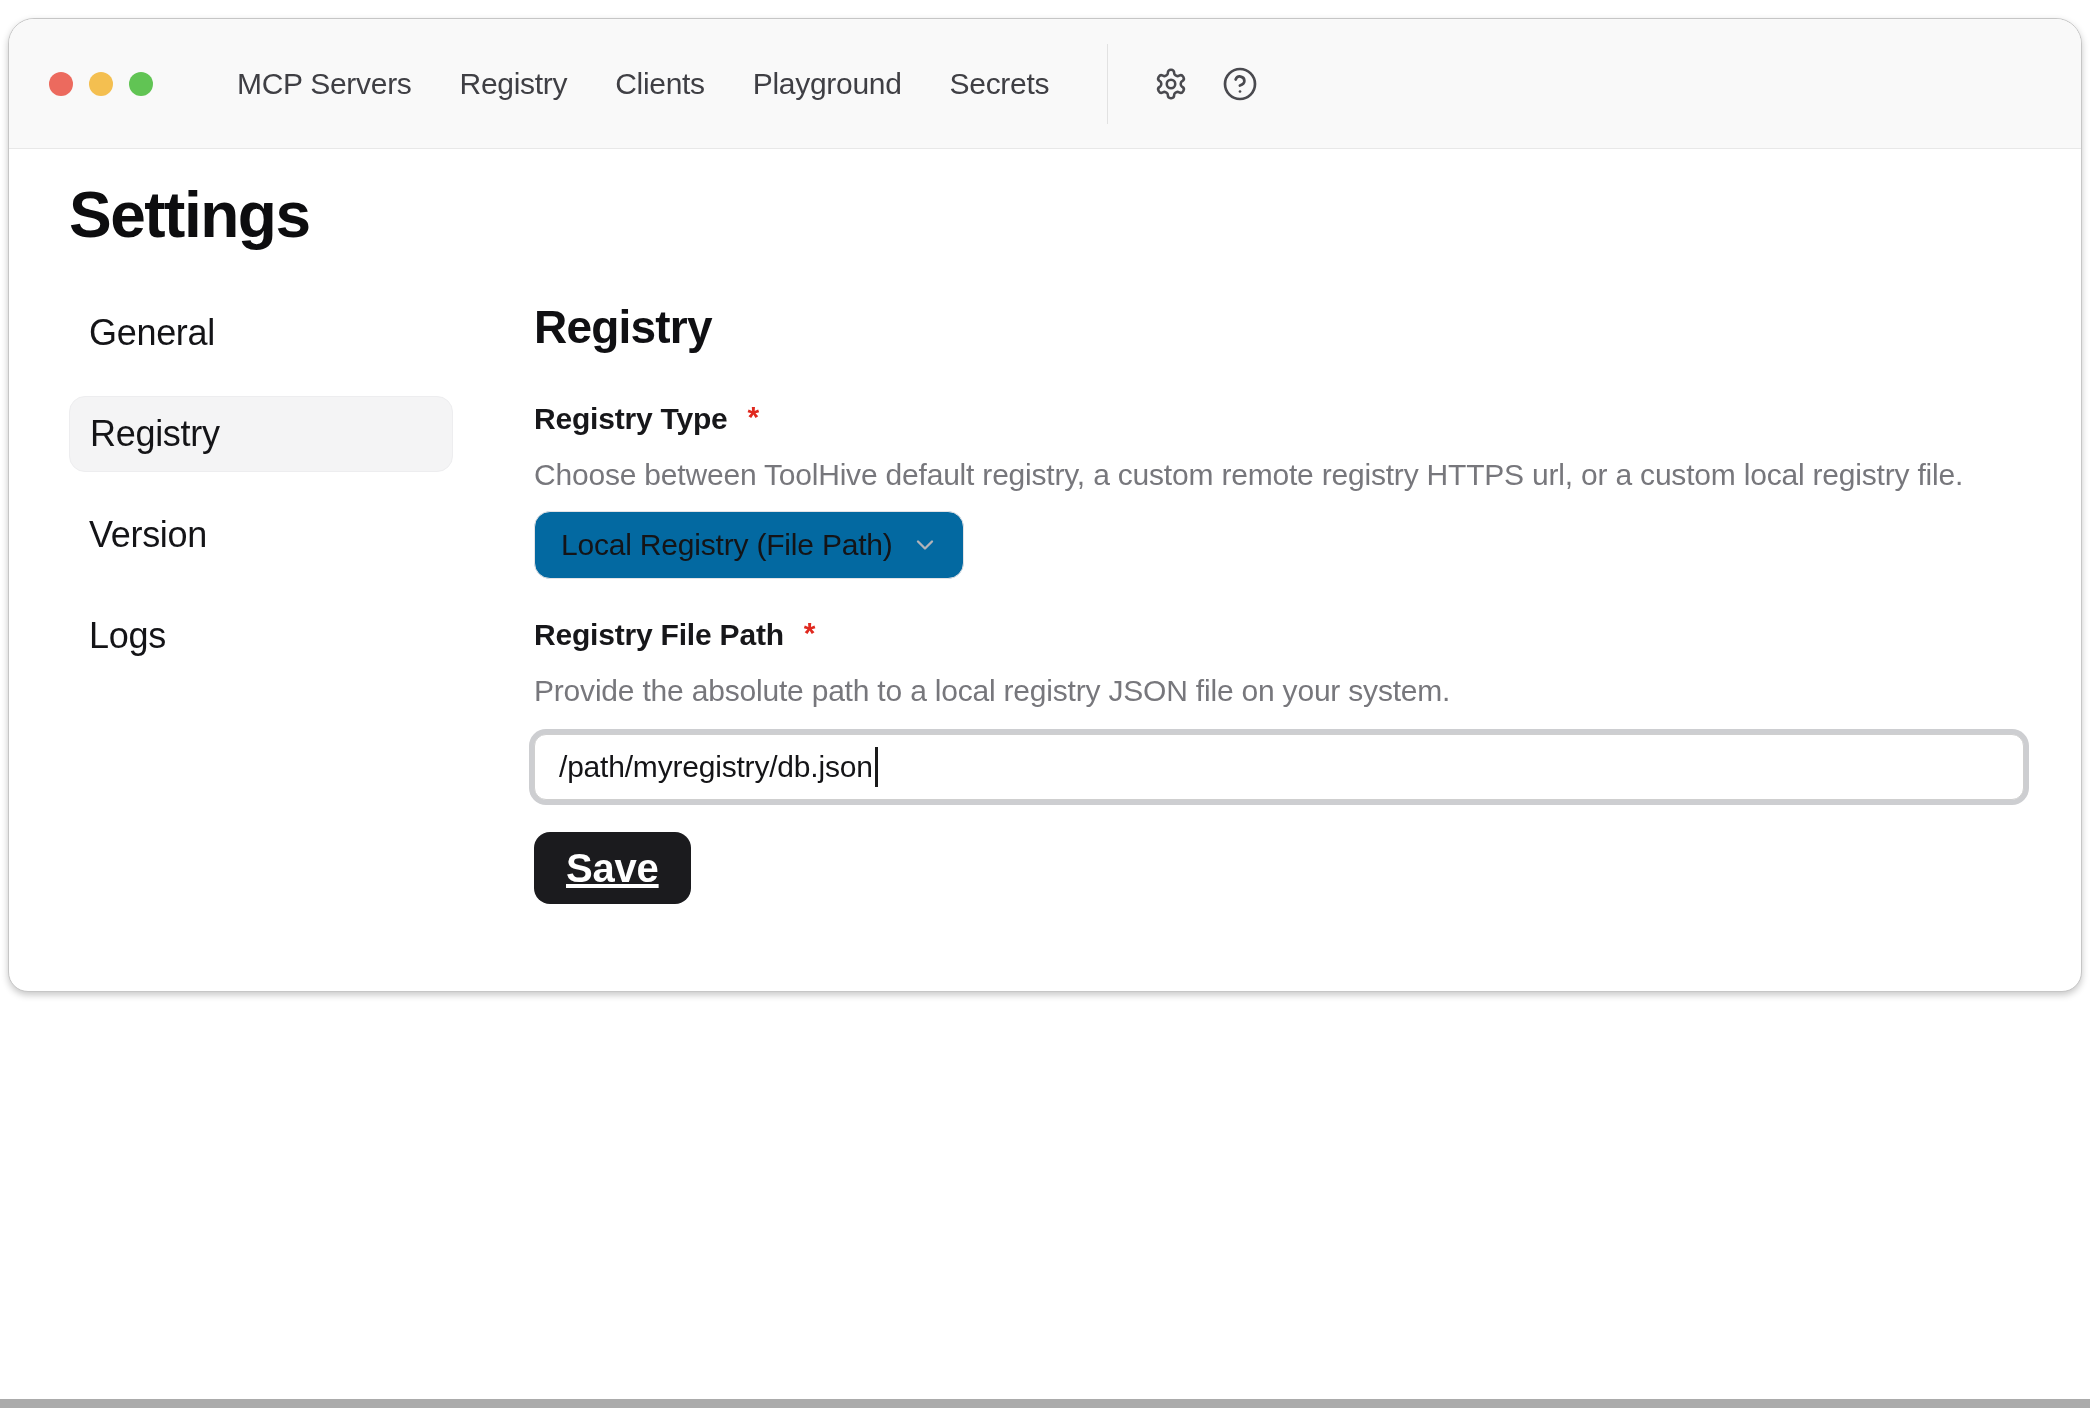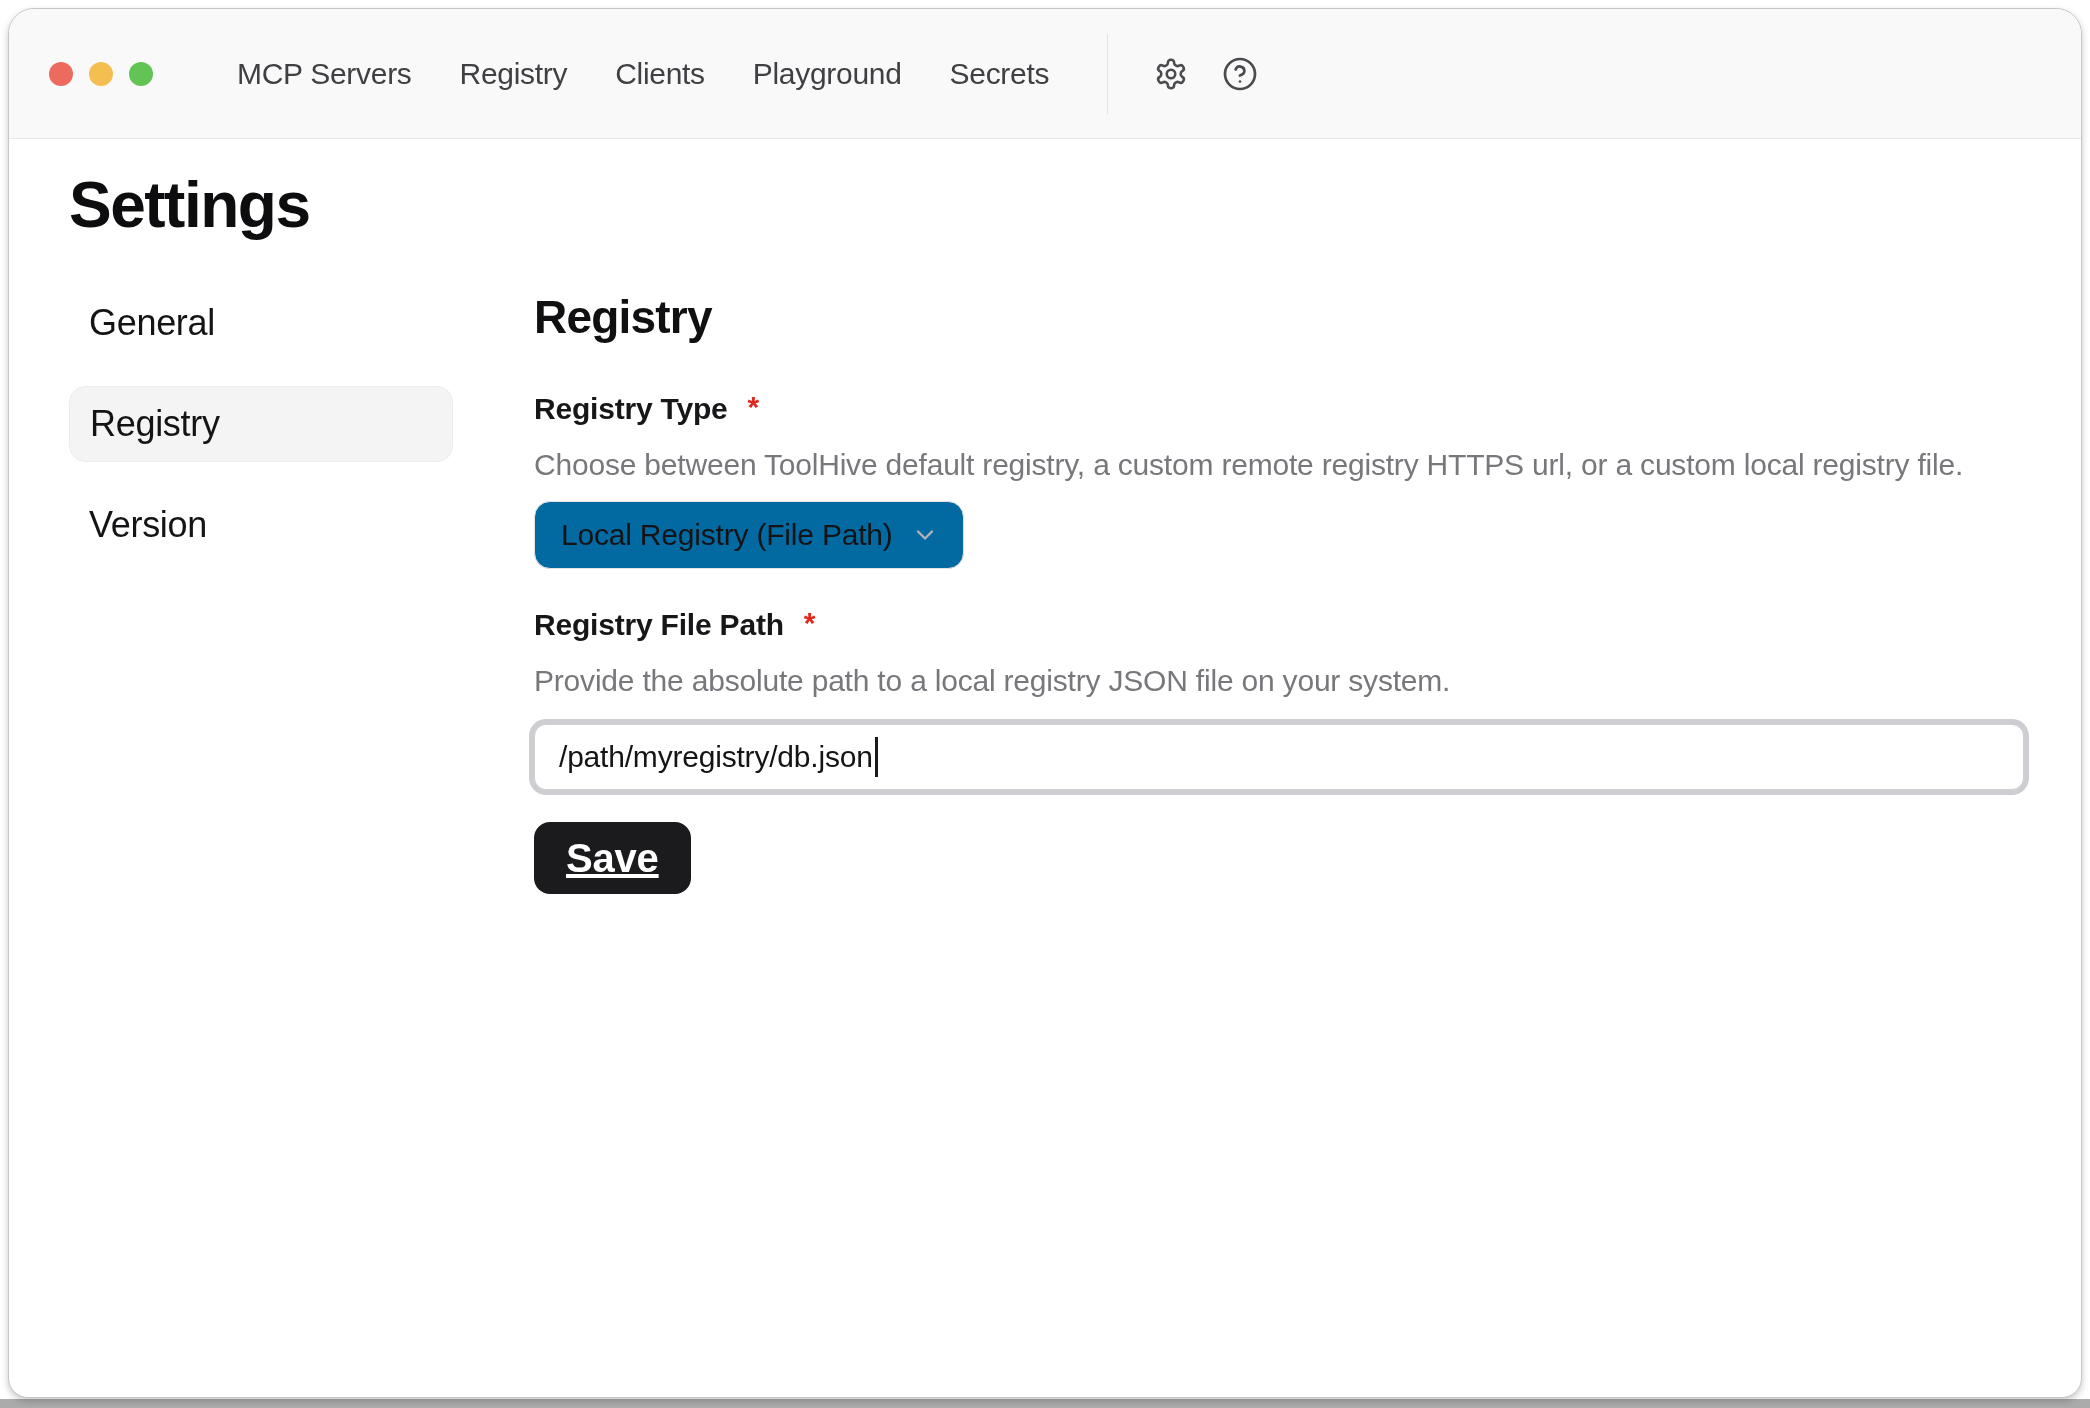--- a/index.html
+++ b/index.html
@@ -1,20 +1,20 @@
 <!DOCTYPE html>
 <html style="--close-red: #ec6a5e; --minimize-yellow: #f4bf50; --zoom-green: #61c454; --required-red: #e0291f; --save-bg: #1b1b1e; --titlebar-bg: #f9f9f9; --sidebar-active-bg: #f4f4f5;"><head>
 <meta charset="utf-8">
 <style>
   * { margin:0; padding:0; box-sizing:border-box; }
   html,body { width:2090px; height:1408px; background:#ffffff; overflow:hidden;
     font-family:"Liberation Sans","DejaVu Sans",sans-serif; }
   .desktop-band { position:absolute; left:0; bottom:0; width:2090px; height:9px;
     background:#ababab; z-index:0; }
-  .window { position:absolute; left:8px; top:8px; width:2074px; height:1390px;
+  .window { position:absolute; left:8px; top:18px; width:2074px; height:974px;
     background:#ffffff; border:1px solid #c6c6c6;
     border-radius:26px 26px 20px 20px; overflow:hidden; z-index:1;
     box-shadow:0 3px 7px rgba(0,0,0,0.22); }
 
   
   .titlebar { height:130px; background:var(--titlebar-bg,#f9f9f9);
     border-bottom:1px solid #e8e8e8; display:flex; align-items:center;
     padding-left:40px; }
   .traffic { display:flex; align-items:center; gap:16px; }
   .light { width:24px; height:24px; border-radius:50%; display:inline-block; cursor:default; }
@@ -112,20 +112,21 @@
 
   <main class="content">
     <h1 class="page-title">Settings</h1>
 
     <div class="settings-layout">
 
       <aside class="sidebar">
         <div class="side-item">General</div>
         <div class="side-item active">Registry</div>
         <div class="side-item">Version</div>
+        <div class="side-item">Logs</div>
       </aside>
 
       <section class="panel">
         <h2 class="panel-heading">Registry</h2>
 
         <div class="field-1">
           <div class="label-row">
             <span class="field-label">Registry Type</span>
             <span class="req">*</span>
           </div>

